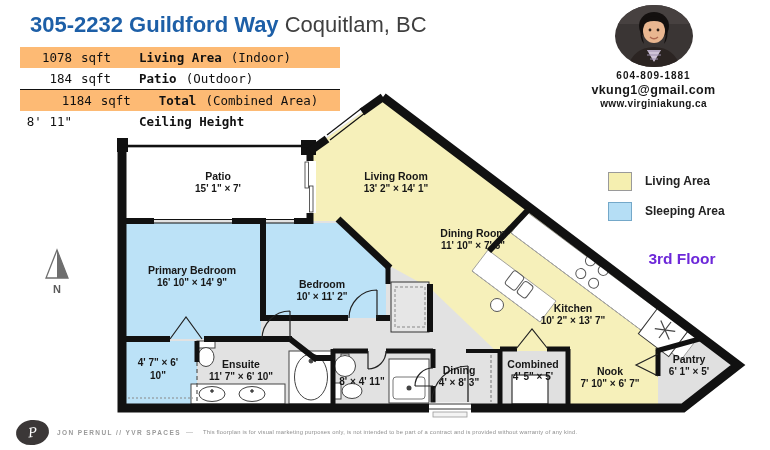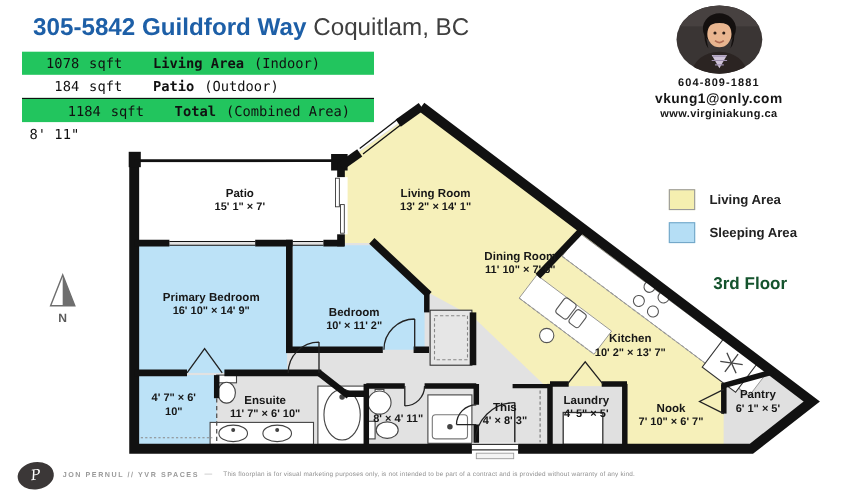--- a/index.html
+++ b/index.html
@@ -10,42 +10,42 @@
   }
   .abs{position:absolute;}
 
   
   .title{left:30px;top:12px;font-size:22px;white-space:nowrap;}
   .title .addr{font-weight:700;color:#1d5fa7;}
   .title .city{font-weight:400;color:#3f3f3f;}
 
   .stats{left:20px;top:47px;width:320px;font-family:"DejaVu Sans Mono",monospace;font-size:12.5px;color:#111;}
   .stat-row{display:flex;align-items:center;height:21px;padding:0 2px;}
-  .stat-row.hl{background:#22c55e;}
+  .stat-row.hl{background:#fdba74;}
   .stat-row.divided{border-top:1.5px solid #111;justify-content:center;}
   .stat-val{width:50px;text-align:right;flex:none;}
   .stat-unit{width:46px;padding-left:9px;flex:none;}
   .stat-label{font-weight:700;padding-left:12px;white-space:pre;}
   .stat-note{padding-left:9px;white-space:pre;}
 
   
   .agent{left:556px;top:4px;width:195px;text-align:center;color:#161616;}
   .agent-photo{width:80px;height:64px;margin:0 auto;}
   .agent-name{margin-top:7px;font-size:17px;font-weight:700;letter-spacing:.2px;white-space:nowrap;}
   .agent-name .prec{font-size:13px;font-weight:700;}
   .agent-phone{margin-top:2px;font-size:10px;font-weight:700;letter-spacing:1px;}
   .agent-email{margin-top:2px;font-size:12.5px;font-weight:600;letter-spacing:.4px;}
   .agent-site{margin-top:1px;font-size:10px;font-weight:600;letter-spacing:.4px;}
 
   
   .legend-row{display:flex;align-items:center;height:20px;color:#222;font-size:12px;font-weight:600;}
   .swatch{width:22px;height:17px;margin-right:13px;flex:none;border:1px solid #9a9a9a;}
   .swatch-living{background:#f5efb0;}
   .swatch-sleeping{background:#b5def5;border-color:#74a8c9;}
-  .floor-label{left:682px;top:259px;transform:translate(-50%,-50%);font-size:15.5px;font-weight:700;color:#14532d;white-space:nowrap;}
+  .floor-label{left:682px;top:259px;transform:translate(-50%,-50%);font-size:15.5px;font-weight:700;color:#6d28d9;white-space:nowrap;}
 
   
   .room-label{position:absolute;transform:translate(-50%,-50%);text-align:center;
     color:#171717;font-size:10.5px;line-height:1.25;font-weight:700;white-space:nowrap;}
   .room-label .dims{font-size:10px;}
   .room-label.wrap{white-space:normal;width:58px;}
 
   
   .logo{left:16px;top:420px;width:33px;height:25px;border-radius:50%;background:#3b3737;
     color:#fff;display:flex;align-items:center;justify-content:center;
@@ -214,21 +214,21 @@
   </g>
 
   <g>
     <polygon points="57,250 46,278 68,278" fill="none" stroke="#6e6e6e" stroke-width="1.3"></polygon>
     <polygon points="57,250 57,278 68,278" fill="#6e6e6e"></polygon>
     <text x="57" y="293" text-anchor="middle" font-family="Liberation Sans, sans-serif" font-size="11" font-weight="bold" fill="#5a5a5a">N</text>
   </g>
 </svg>
 
 <div class="abs title">
-  <span class="addr">305-5842 Guildford Way</span>
+  <span class="addr">305-2232 Guildford Way</span>
   <span class="city">Coquitlam, BC</span>
 </div>
 
 <div class="abs stats">
   <div class="stat-row hl">
     <span class="stat-val">1078</span>
     <span class="stat-unit">sqft</span>
     <span class="stat-label">Living Area</span>
     <span class="stat-note">(Indoor)</span>
   </div>
@@ -240,20 +240,21 @@
   </div>
   <div class="stat-row hl divided">
     <span class="stat-val">1184</span>
     <span class="stat-unit">sqft</span>
     <span class="stat-label">Total</span>
     <span class="stat-note">(Combined Area)</span>
   </div>
   <div class="stat-row">
     <span class="stat-val">8' 11"</span>
     <span class="stat-unit"></span>
+    <span class="stat-label">Ceiling Height</span>
     <span class="stat-note"></span>
   </div>
 </div>
 
 <div class="abs agent">
   <div class="agent-photo">
     <svg width="80" height="64" viewBox="0 0 80 64">
       <defs>
           <clipPath id="pc">
             <ellipse cx="40" cy="32" rx="39" ry="31"></ellipse>
@@ -270,21 +271,21 @@
         <path d="M28,22 Q32,12 40,12 Q48,12 52,22 Q48,17 40,17 Q32,17 28,22 Z" fill="#14100f"></path>
         <path d="M27,22 Q25,34 30,40 L27,26 Z" fill="#14100f"></path>
         <path d="M53,22 Q55,34 50,40 L53,26 Z" fill="#14100f"></path>
         <circle cx="36" cy="26" r="1.4" fill="#2a1d16"></circle>
         <circle cx="44" cy="26" r="1.4" fill="#2a1d16"></circle>
         <path d="M36,33 Q40,36.5 44,33" stroke="#b06a52" stroke-width="1.4" fill="none"></path>
       </g>
     </svg>
   </div>
   <div class="agent-phone">604-809-1881</div>
-  <div class="agent-email">vkung1@only.com</div>
+  <div class="agent-email">vkung1@gmail.com</div>
   <div class="agent-site">www.virginiakung.ca</div>
 </div>
 
 <div class="abs legend-row" style="left:608px;top:171px;">
   <span class="swatch swatch-living"></span>
   <span>Living Area</span>
 </div>
 <div class="abs legend-row" style="left:608px;top:201px;">
   <span class="swatch swatch-sleeping"></span>
   <span>Sleeping Area</span>
@@ -320,25 +321,25 @@
   <div class="dims">4' 7" × 6' 10"</div>
 </div>
 <div class="room-label" style="left:241px;top:371px;">
   <div>Ensuite</div>
   <div class="dims">11' 7" × 6' 10"</div>
 </div>
 <div class="room-label" style="left:362px;top:382px;">
   <div class="dims">8' × 4' 11"</div>
 </div>
 <div class="room-label" style="left:459px;top:377px;">
-  <div>This</div>
+  <div>Dining</div>
   <div class="dims">4' × 8' 3"</div>
 </div>
 <div class="room-label" style="left:533px;top:371px;">
-  <div>Laundry</div>
+  <div>Combined</div>
   <div class="dims">4' 5" × 5'</div>
 </div>
 <div class="room-label" style="left:610px;top:378px;">
   <div>Nook</div>
   <div class="dims">7' 10" × 6' 7"</div>
 </div>
 <div class="room-label" style="left:689px;top:366px;">
   <div>Pantry</div>
   <div class="dims">6' 1" × 5'</div>
 </div>

